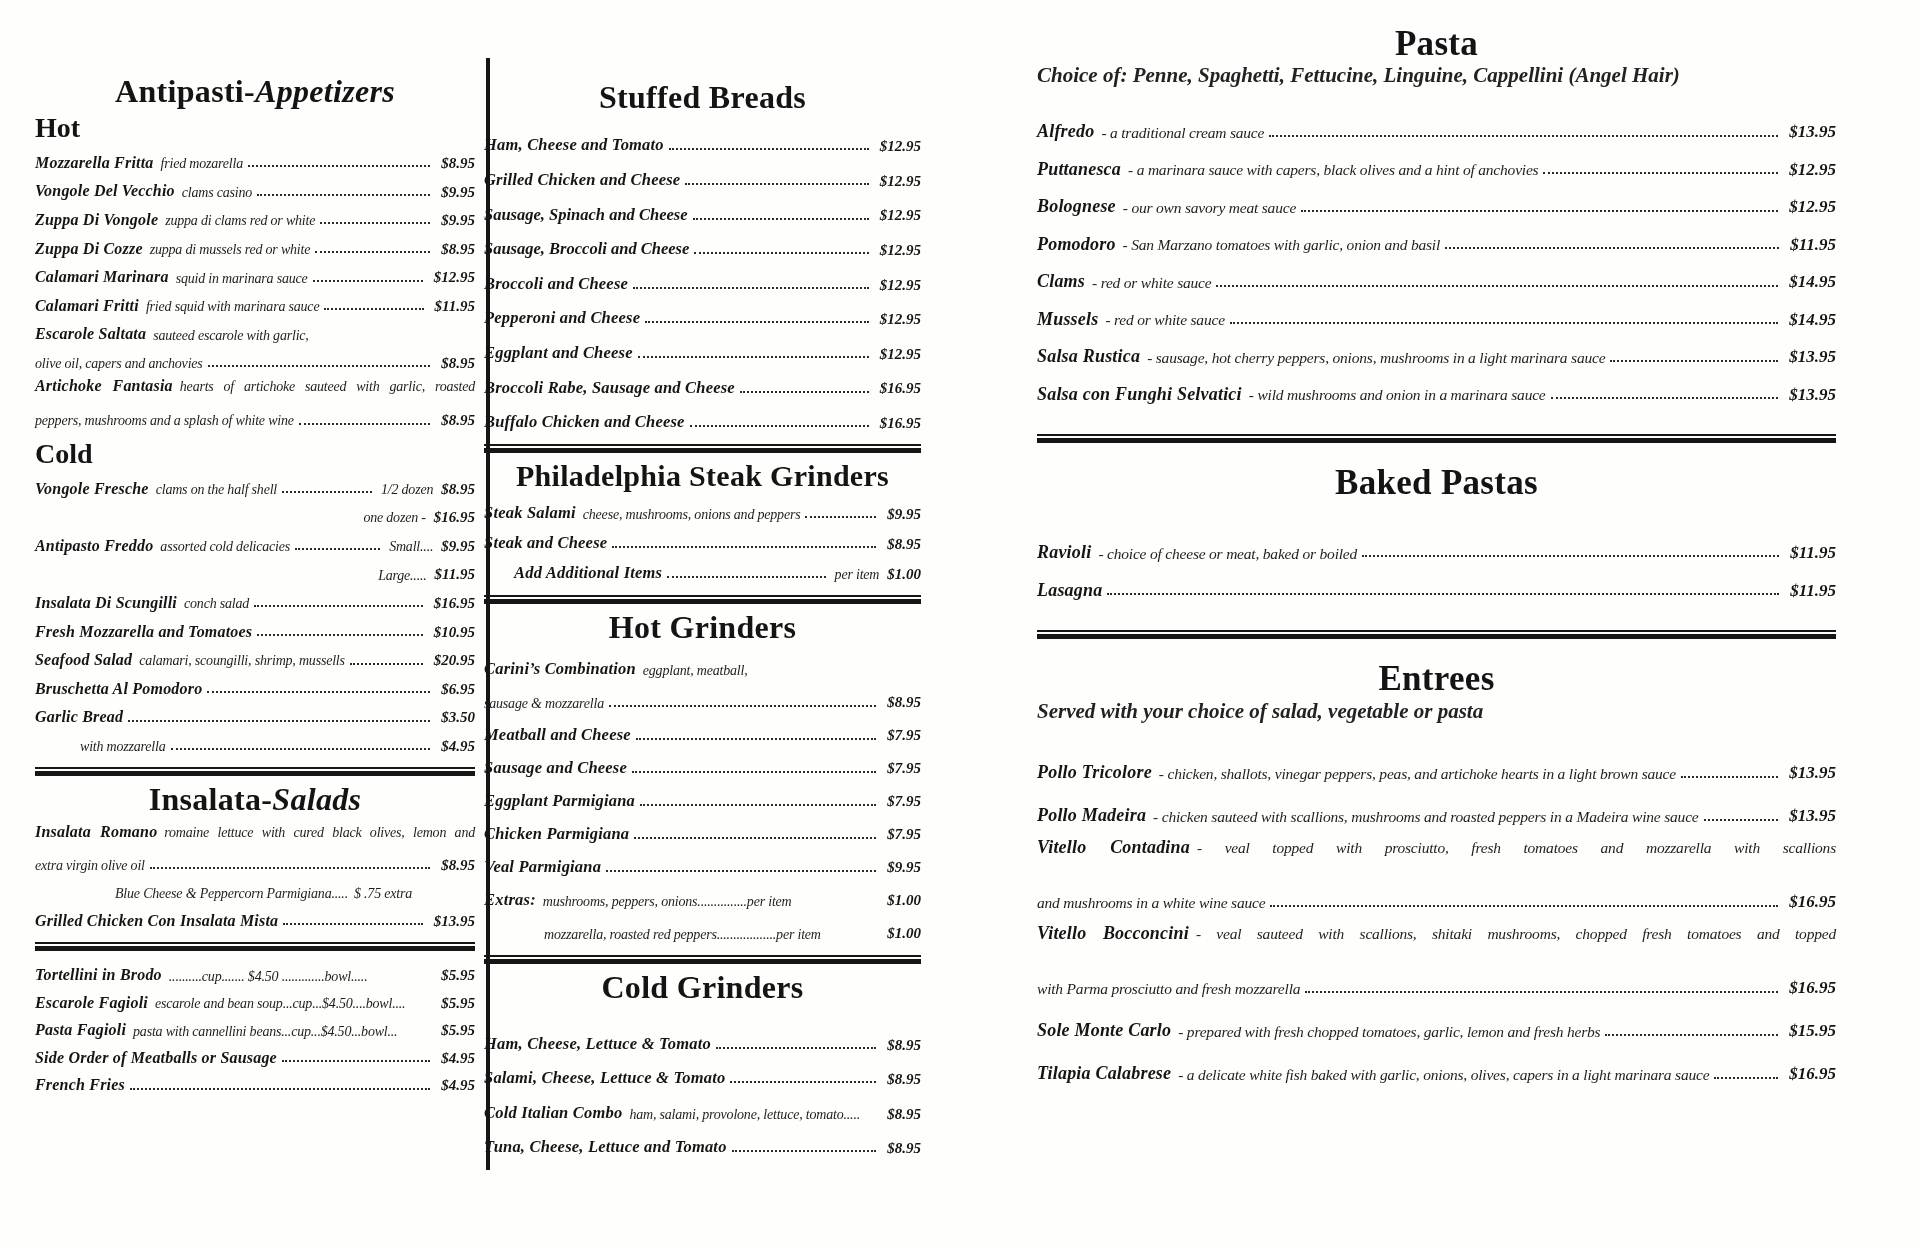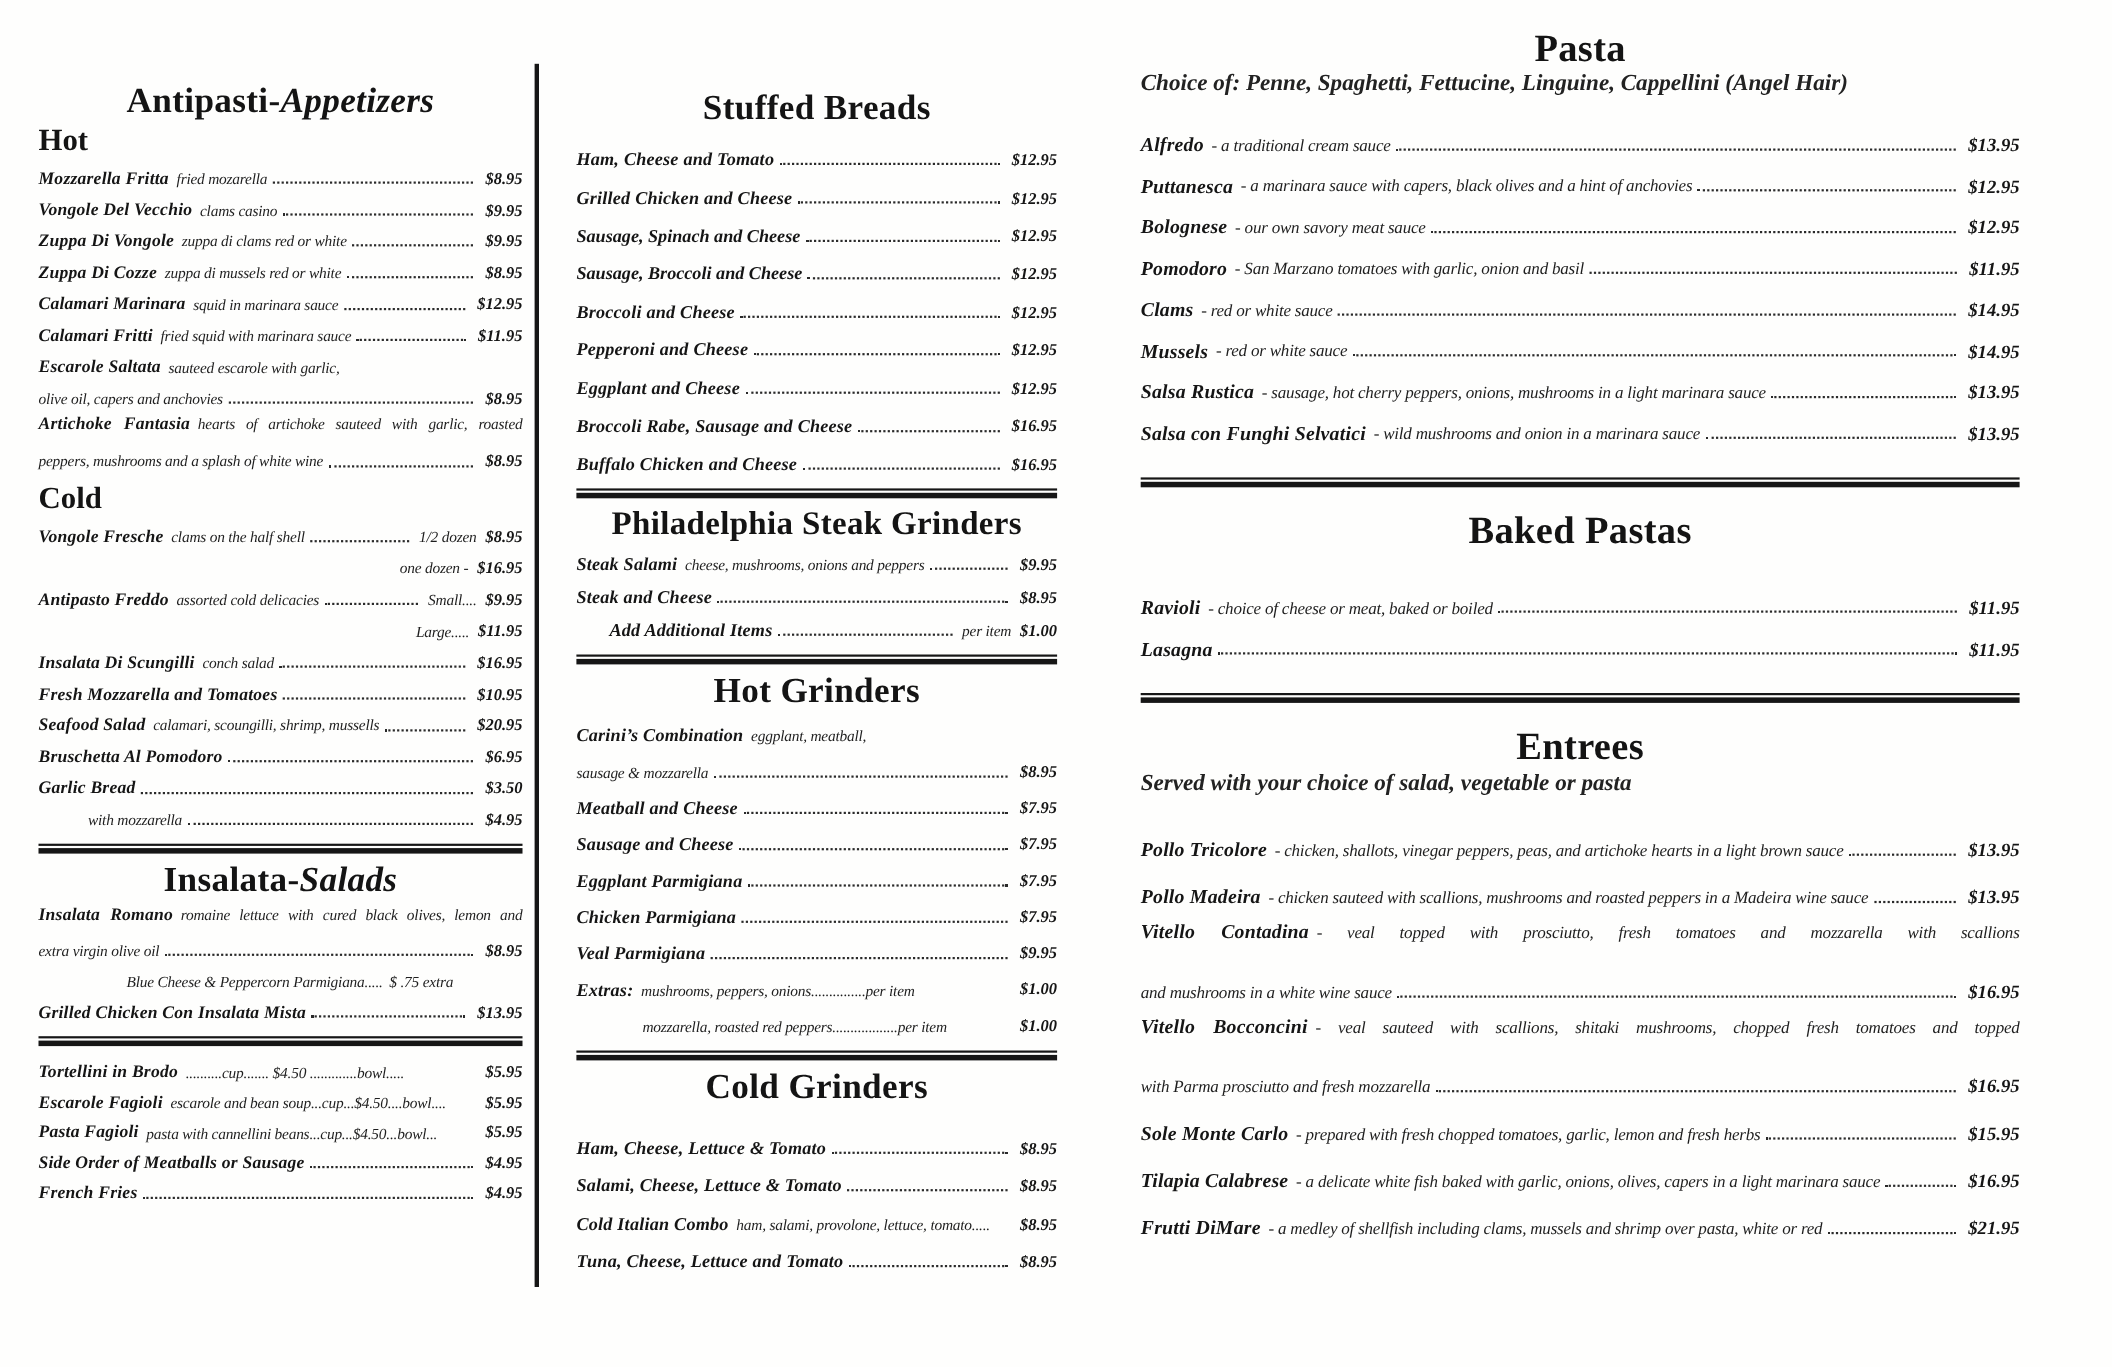--- a/index.html
+++ b/index.html
@@ -9,21 +9,21 @@
     background:#fefefdff;
     background-color:#fefefd;
     color:#1c1c1c;
     font-family:"Liberation Serif", serif;
     overflow:hidden;
   }
   .page { position:absolute; inset:0; }
 
   .col { position:absolute; }
   .col-left  { left:35px;  top:74px; width:440px; }
-  .col-mid   { left:524px; top:80px; width:437px; }
+  .col-mid   { left:484px; top:80px; width:437px; }
   .col-right { left:1037px; top:24px; width:799px; }
 
   .vrule {
     position:absolute; left:486px; top:58px; width:3.5px; height:1112px;
     background:#161616;
   }
 
   .sec-title {
     font-family:"Liberation Serif", serif;
     font-weight:700; text-align:center; letter-spacing:0.3px;
@@ -544,22 +544,16 @@
             <span class="bd">- prepared with fresh chopped tomatoes, garlic, lemon and fresh herbs</span>
             <span class="lead dots"></span>
             <span class="pr">$15.95</span>
           </div>
           <div class="row">
             <span class="nm">Tilapia Calabrese</span>
             <span class="bd">- a delicate white fish baked with garlic, onions, olives, capers in a light marinara sauce</span>
             <span class="lead dots"></span>
             <span class="pr">$16.95</span>
           </div>
-          <div class="row">
-            <span class="nm">Frutti DiMare</span>
-            <span class="bd">- a medley of shellfish including clams, mussels and shrimp over pasta, white or red</span>
-            <span class="lead dots"></span>
-            <span class="pr">$21.95</span>
-          </div>
         </div>
       </section>
     </div>
 </div>
 
 </body></html>

